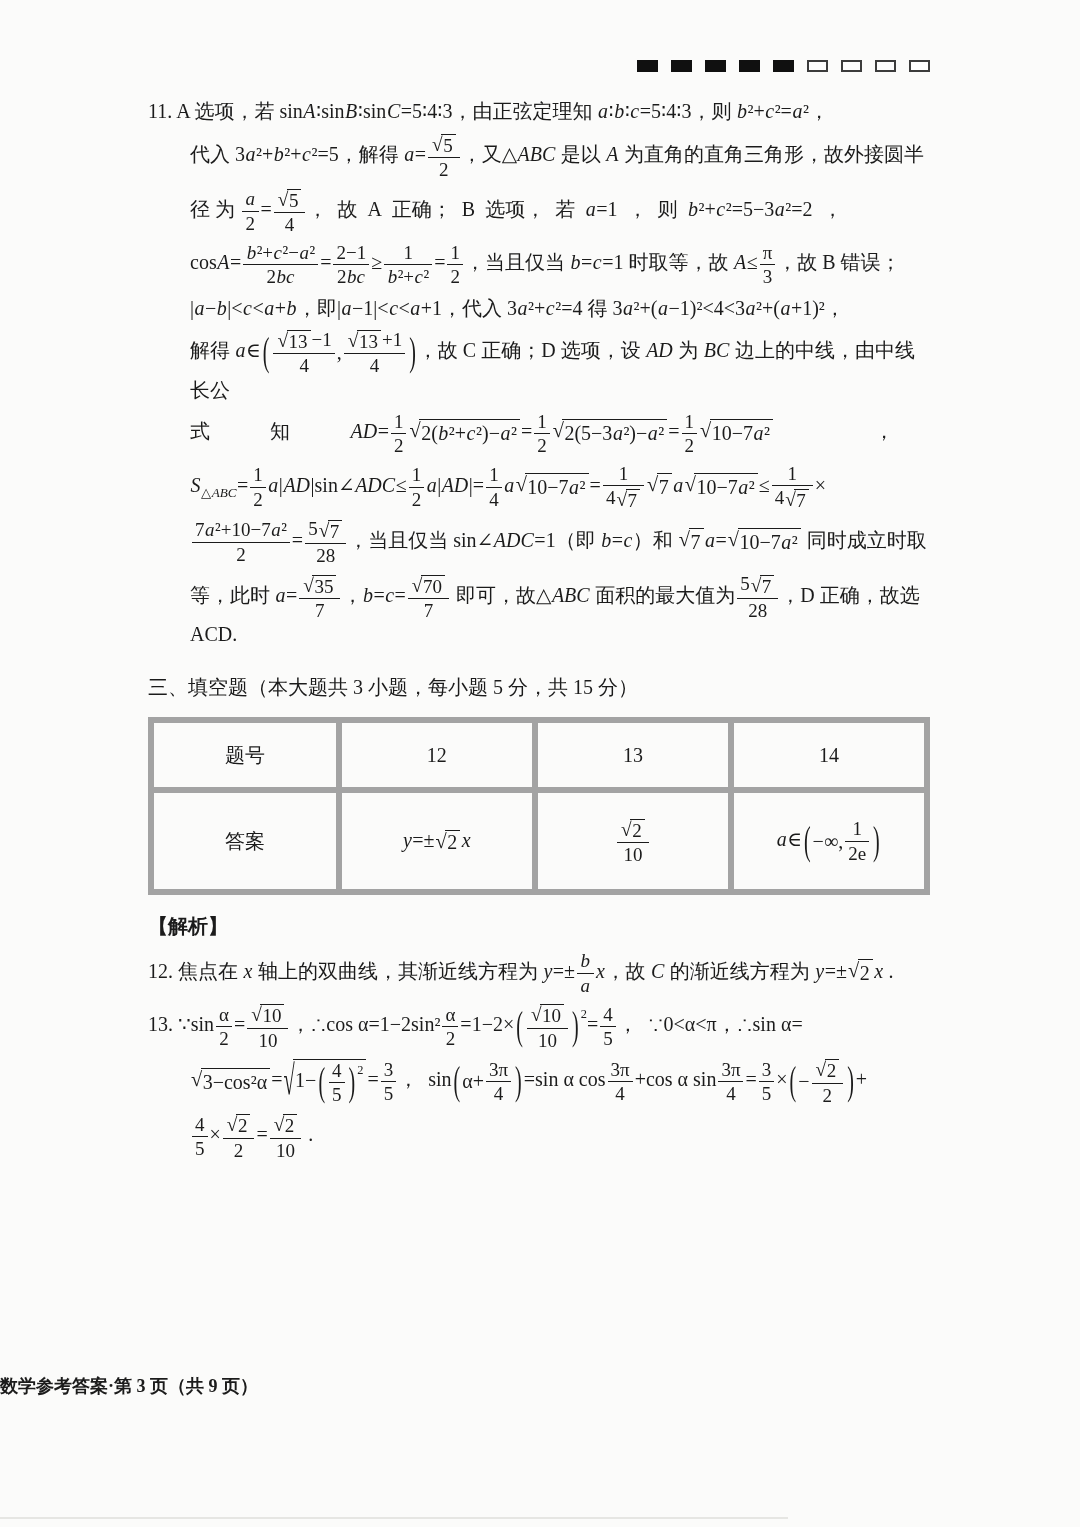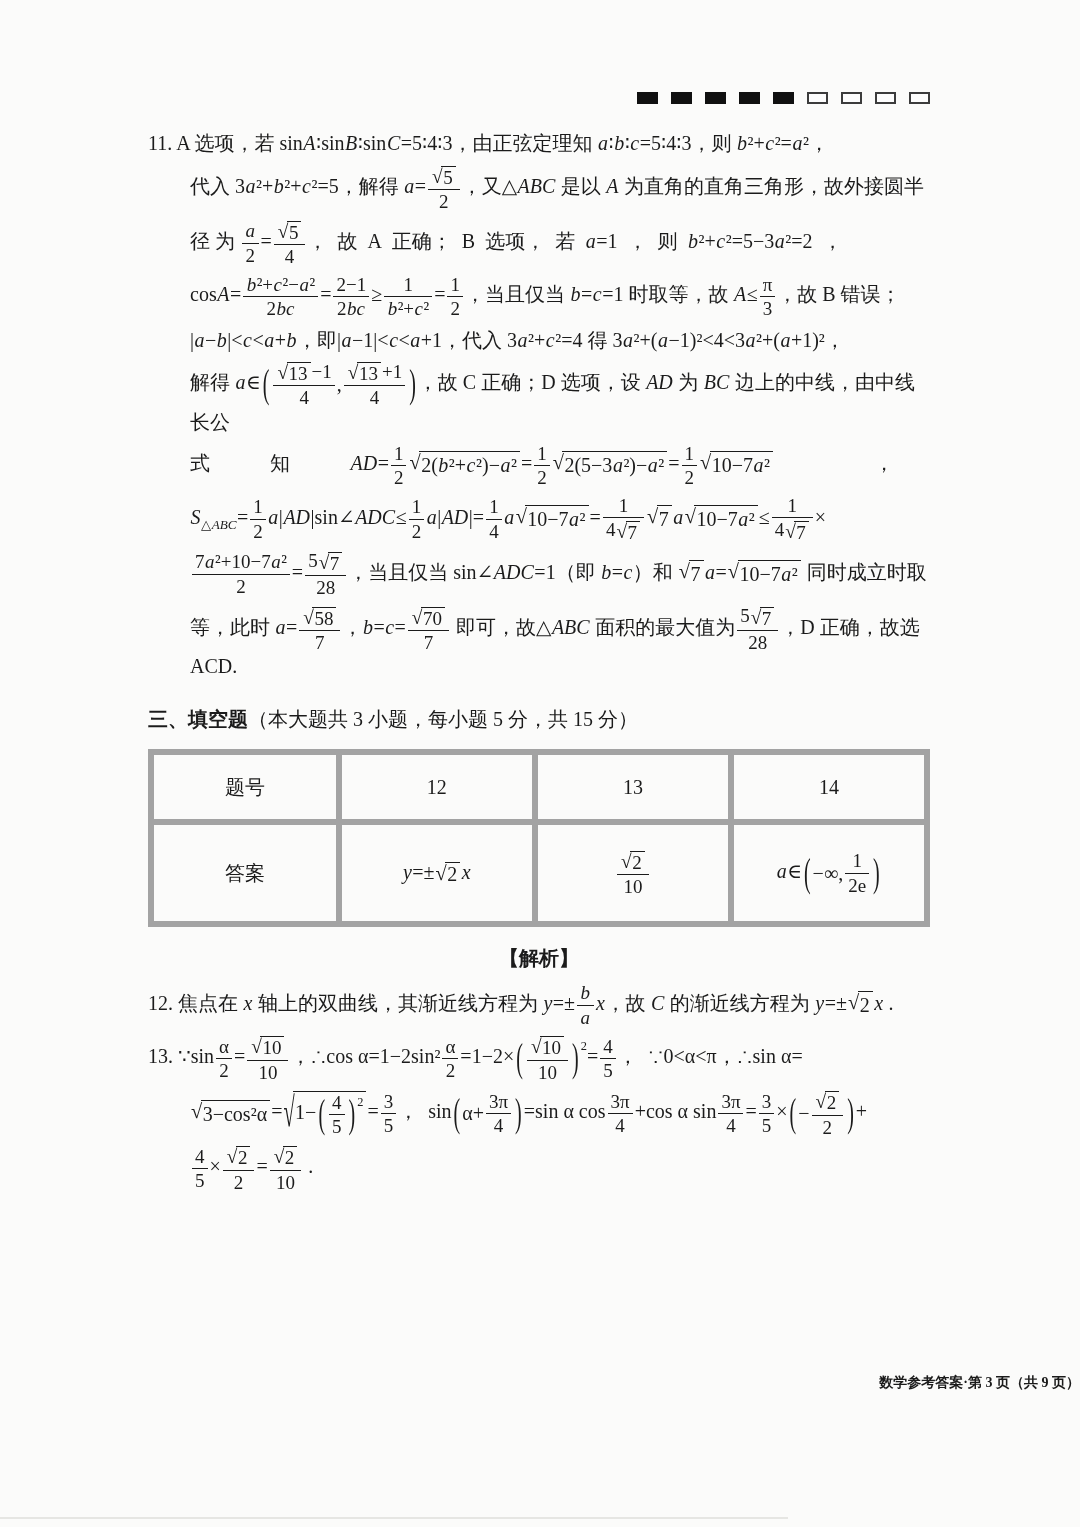--- a/index.html
+++ b/index.html
@@ -6,21 +6,21 @@
   html, body { margin: 0; padding: 0; }
   body {
     width: 1080px; height: 1527px;
     background: #fbfbfa;
     color: #1b1b1b;
     font-family: "Liberation Serif", "DejaVu Serif", serif;
     font-size: 20px;
     position: relative;
     overflow: hidden;
   }
-  .page { padding: 92px 150px 0 148px; }
+  .page { padding: 60px 150px 0 148px; }
 
   
   .squares { display: flex; justify-content: flex-end; gap: 13px; margin-bottom: 26px; }
   .sq { width: 21px; height: 12px; }
   .sq.filled { background: #101010; border: 2px solid #101010; }
   .sq.empty  { background: #fdfdfd; border: 2px solid #3c3c3c; }
 
   .para { margin: 0; }
   .line { margin: 7px 0; line-height: 1.35; }
   .line.cont { padding-left: 42px; }
@@ -43,35 +43,35 @@
   .bp { display: inline-flex; align-items: center; vertical-align: middle; margin: 0 1px; }
   .bpg { display: inline-block; transform: scaleY(1.95); padding: 0 1px; }
   .bpc { display: inline-flex; align-items: center; padding: 0 1px; }
 
   sup { font-size: 0.62em; vertical-align: 1.05em; line-height: 0; }
   sub { font-size: 0.66em; vertical-align: -0.4em; line-height: 0; }
   i { font-style: italic; padding: 0 0.5px; }
 
   
   .sec { margin: 26px 0 16px; }
-  .sec b { font-weight: 700; }
+  .sec b { font-weight: 400; }
 
   
   table.anstable { width: 100%; border-collapse: collapse; margin: 4px 0 10px;
                    border: 3px solid #1b1b1b; }
   table.anstable td { border: 6px solid #a3a3a3; text-align: center; vertical-align: middle; }
   tr.hdr td { height: 70px; }
   tr.ans td { height: 102px; }
   td.c1 { width: 24.2%; }
   td.c2, td.c3, td.c4 { width: 25.26%; }
 
-  .analysis { font-weight: 700; margin: 18px 0 10px; text-align: center; }
+  .analysis { font-weight: 700; margin: 18px 0 10px; }
 
   .footer { position: absolute; left: 0; top: 1374px; width: 100%;
-            text-align: right; font-size: 14px; font-weight: 700; }
+            text-align: left; font-size: 18px; font-weight: 700; }
   .scanline { position: absolute; left: 0; top: 1517px; width: 73%; height: 2px; background: #e6e6e3; }
 </style>
 </head>
 <body>
 
 <div class="page">
 
   <div class="squares">
       <span class="sq filled"></span>
       <span class="sq filled"></span>
@@ -144,21 +144,21 @@
                 <span class="rcand">7</span>
               </span></span><span class="den">28</span></span>，当且仅当 sin∠<i><span>ADC</span></i>=1（即 <i><span>b</span></i>=<i><span>c</span></i>）和 <span class="sqrt">
             <span class="rsign">√</span>
             <span class="rcand">7</span>
           </span><i><span>a</span></i>=<span class="sqrt">
             <span class="rsign">√</span>
             <span class="rcand">10−7<i><span>a</span></i>²</span>
           </span> 同时成立时取</span></div>
     <div class="line cont"><span>等，此时 <i><span>a</span></i>=<span class="frac"><span class="num"><span class="sqrt">
                 <span class="rsign">√</span>
-                <span class="rcand">58</span>
+                <span class="rcand">35</span>
               </span></span><span class="den">7</span></span>，<i><span>b</span></i>=<i><span>c</span></i>=<span class="frac"><span class="num"><span class="sqrt">
                 <span class="rsign">√</span>
                 <span class="rcand">70</span>
               </span></span><span class="den">7</span></span> 即可，故△<i><span>ABC</span></i> 面积的最大值为<span class="frac"><span class="num">5<span class="sqrt">
                 <span class="rsign">√</span>
                 <span class="rcand">7</span>
               </span></span><span class="den">28</span></span>，D 正确，故选 ACD.</span></div>
   </div>
 
   <div class="sec">

